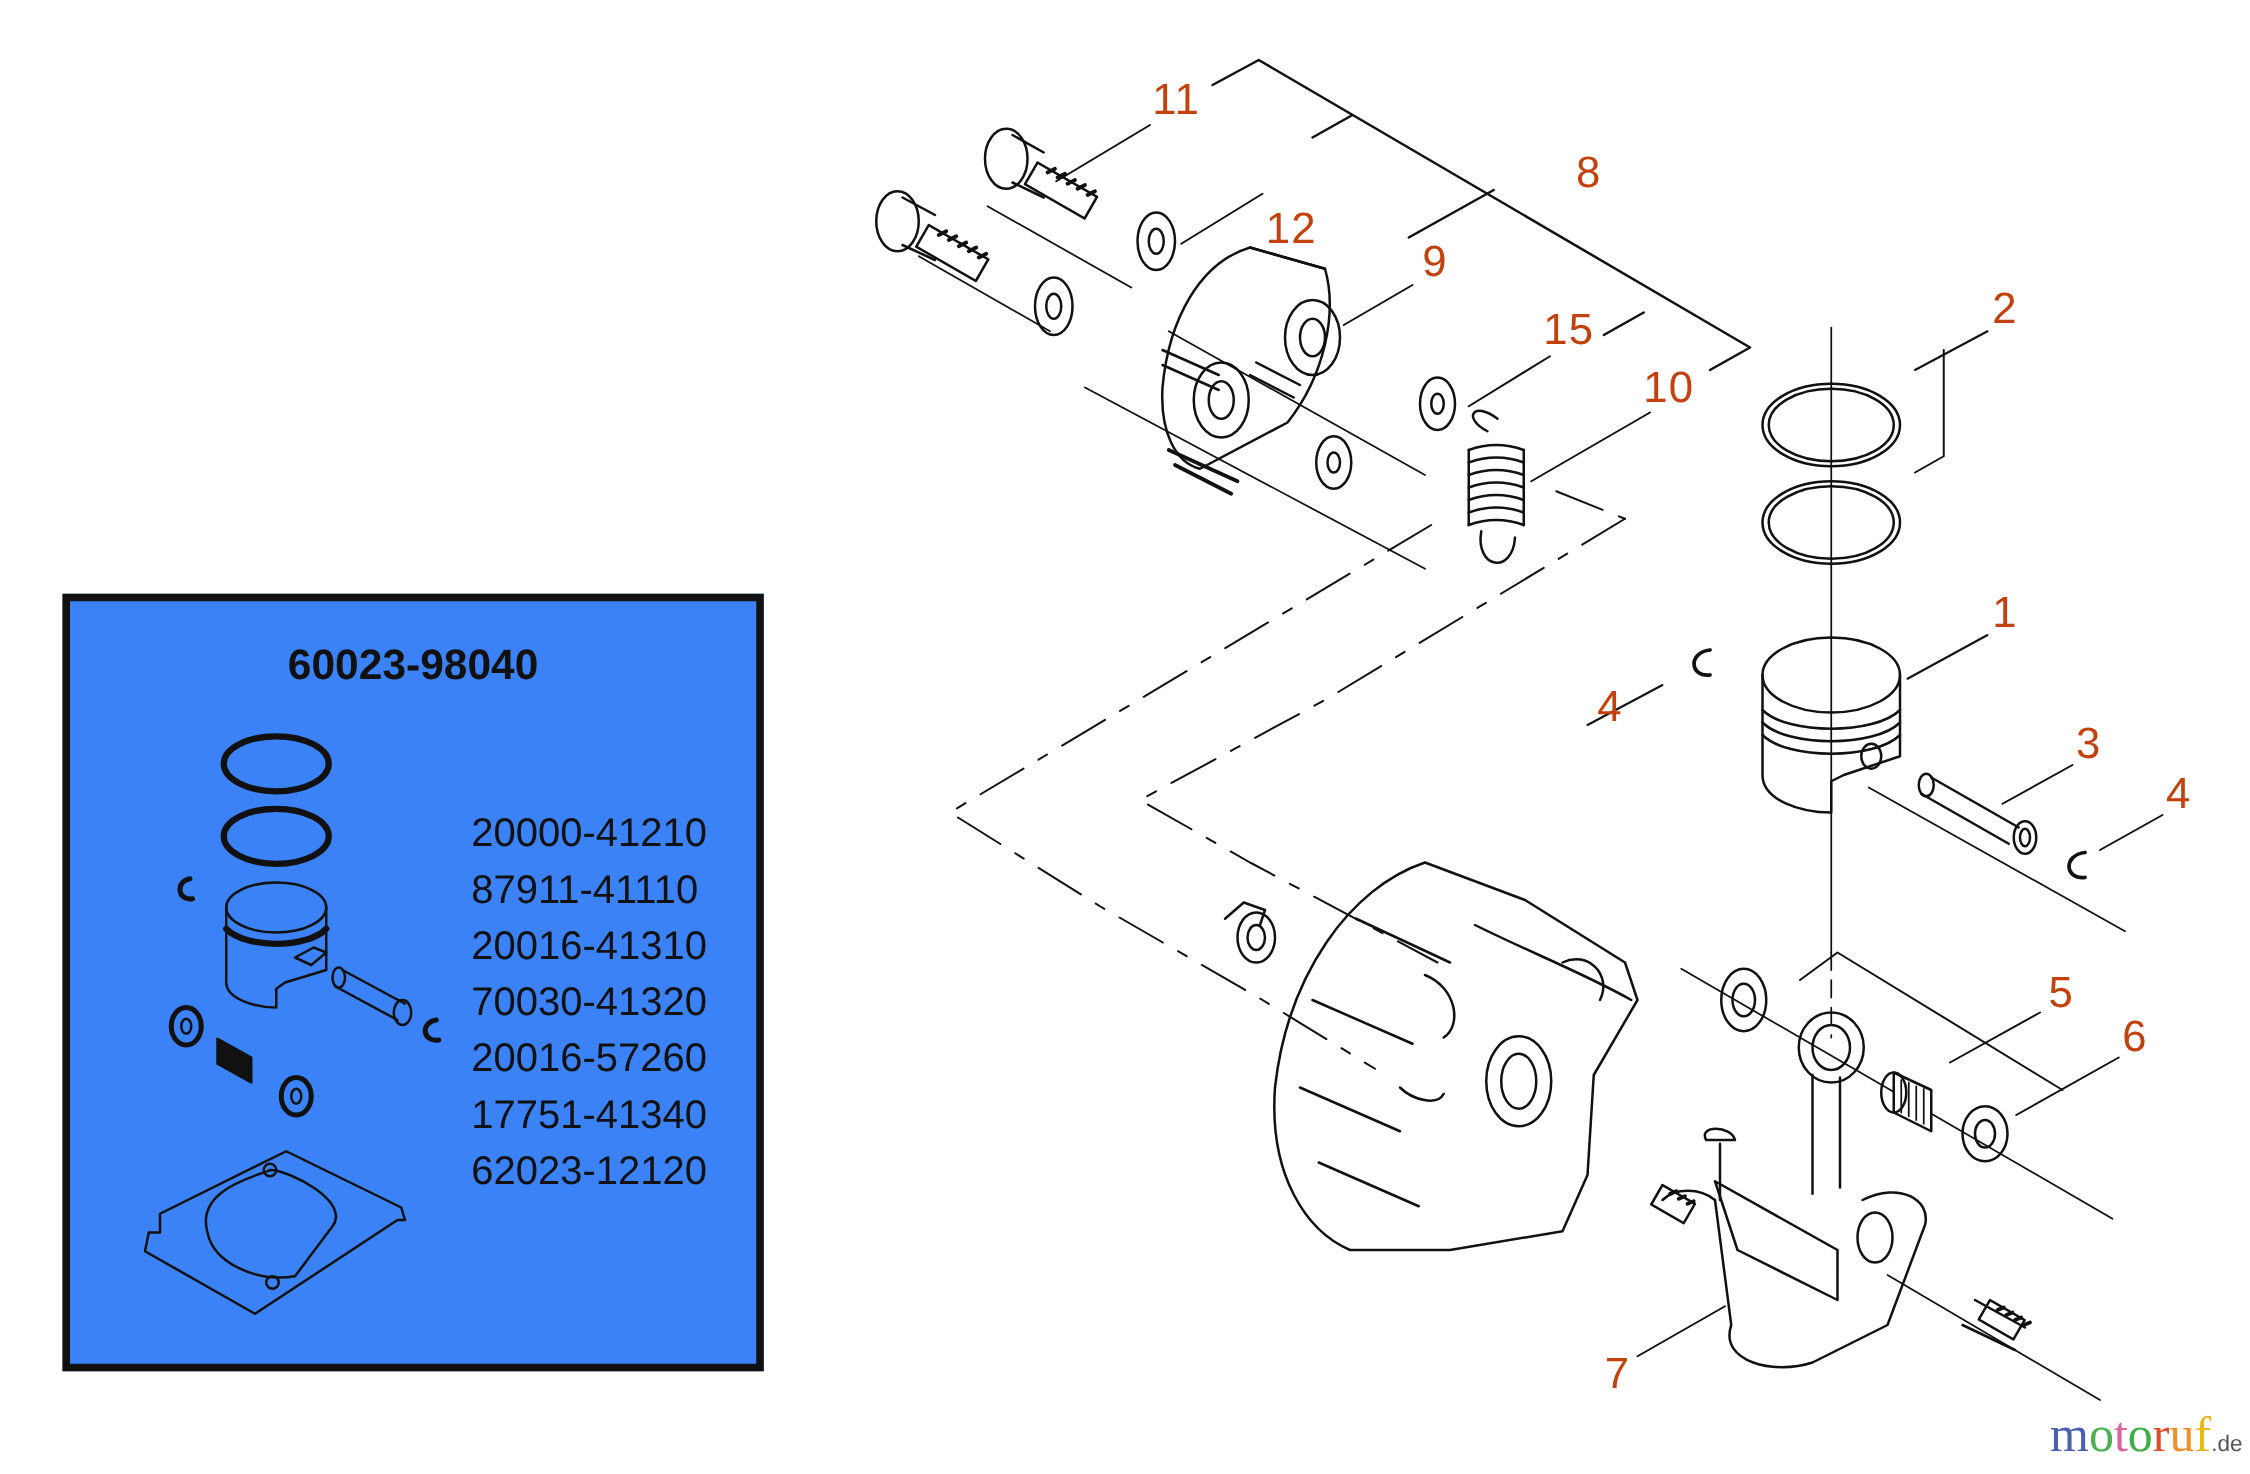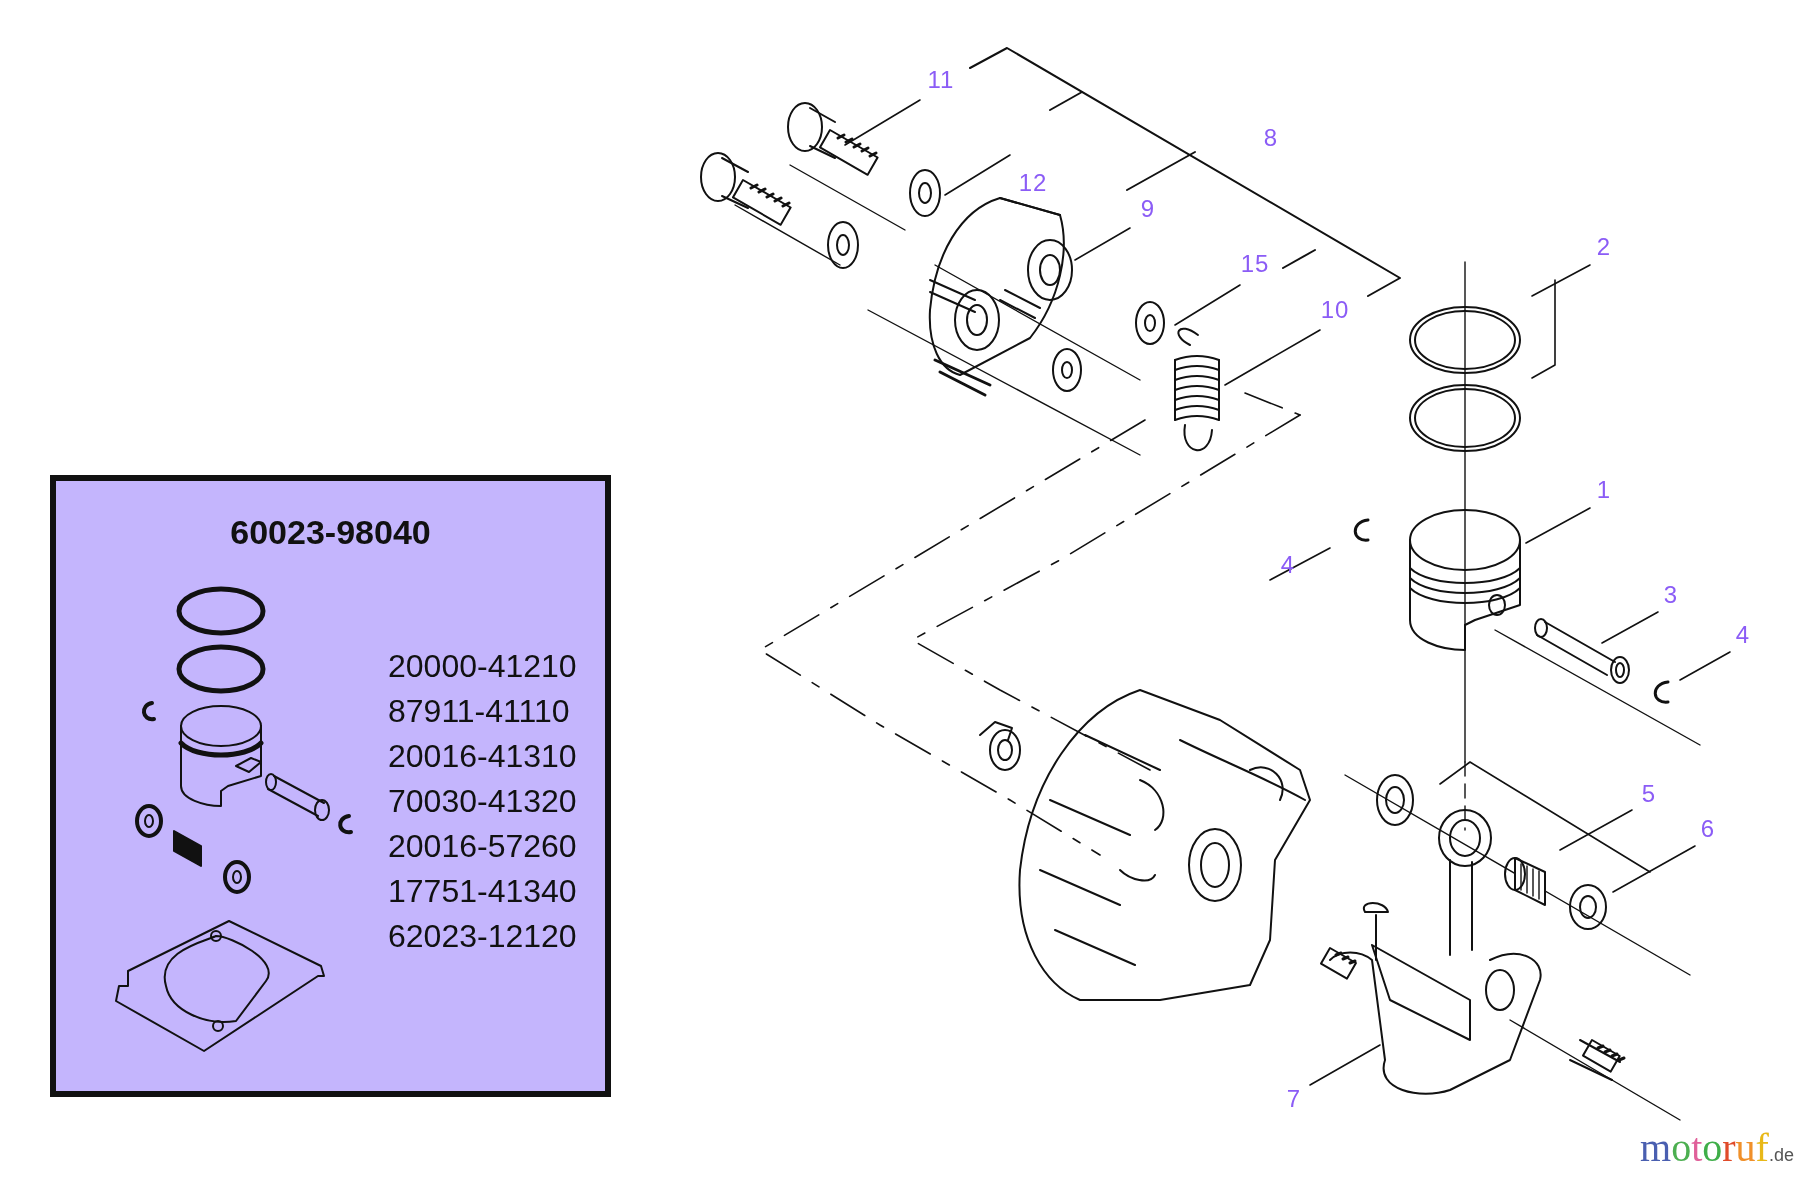--- a/index.html
+++ b/index.html
@@ -1,22 +1,22 @@
 <!DOCTYPE html>
 <html><head>
 <meta charset="utf-8">
 <style>
   html, body { margin:0; padding:0; background:#ffffff; }
   body { width:1800px; height:1179px; position:relative; overflow:hidden; font-family:"Liberation Sans", sans-serif; }
   .canvas { position:absolute; left:0; top:0; width:1800px; height:1179px; }
   svg { position:absolute; left:0; top:0; }
-  .callout { position:absolute; font-family:"Liberation Sans", sans-serif; font-size:24px; color:#8b5cf6; font-weight:normal; transform:translate(-50%,-50%); line-height:1; letter-spacing:1px; }
-  .inset { position:absolute; left:50px; top:475px; width:549px; height:610px; border:6px solid #111; background:#c4b5fd; }
+  .callout { position:absolute; font-family:"Liberation Sans", sans-serif; font-size:35px; color:#c2410c; font-weight:normal; transform:translate(-50%,-50%); line-height:1; letter-spacing:1px; }
+  .inset { position:absolute; left:50px; top:475px; width:549px; height:610px; border:6px solid #111; background:#3b82f6; }
   .inset-title { position:absolute; left:0; width:100%; top:32px; text-align:center; font-family:"Liberation Sans", sans-serif; font-weight:bold; font-size:34px; color:#111; letter-spacing:0px; }
-  .pn-list { position:absolute; left:332px; top:163px; margin:0; padding:0; list-style:none; }
+  .pn-list { position:absolute; left:321px; top:163px; margin:0; padding:0; list-style:none; }
   .pn-list li { font-family:"Liberation Sans", sans-serif; font-size:32px; color:#111; height:45px; line-height:45px; }
   .logo { position:absolute; left:1640px; top:1128px; font-family:"Liberation Serif", serif; font-size:40px; line-height:1; letter-spacing:0px; }
   .logo .tld { font-size:18px; color:#555; font-family:"Liberation Sans", sans-serif; }
 </style>
 </head>
 <body>
 
 <div class="canvas">
 
   <svg width="1800" height="1179" viewBox="0 0 1800 1179" fill="none" stroke="#111" stroke-width="2" stroke-linecap="round" stroke-linejoin="round">

